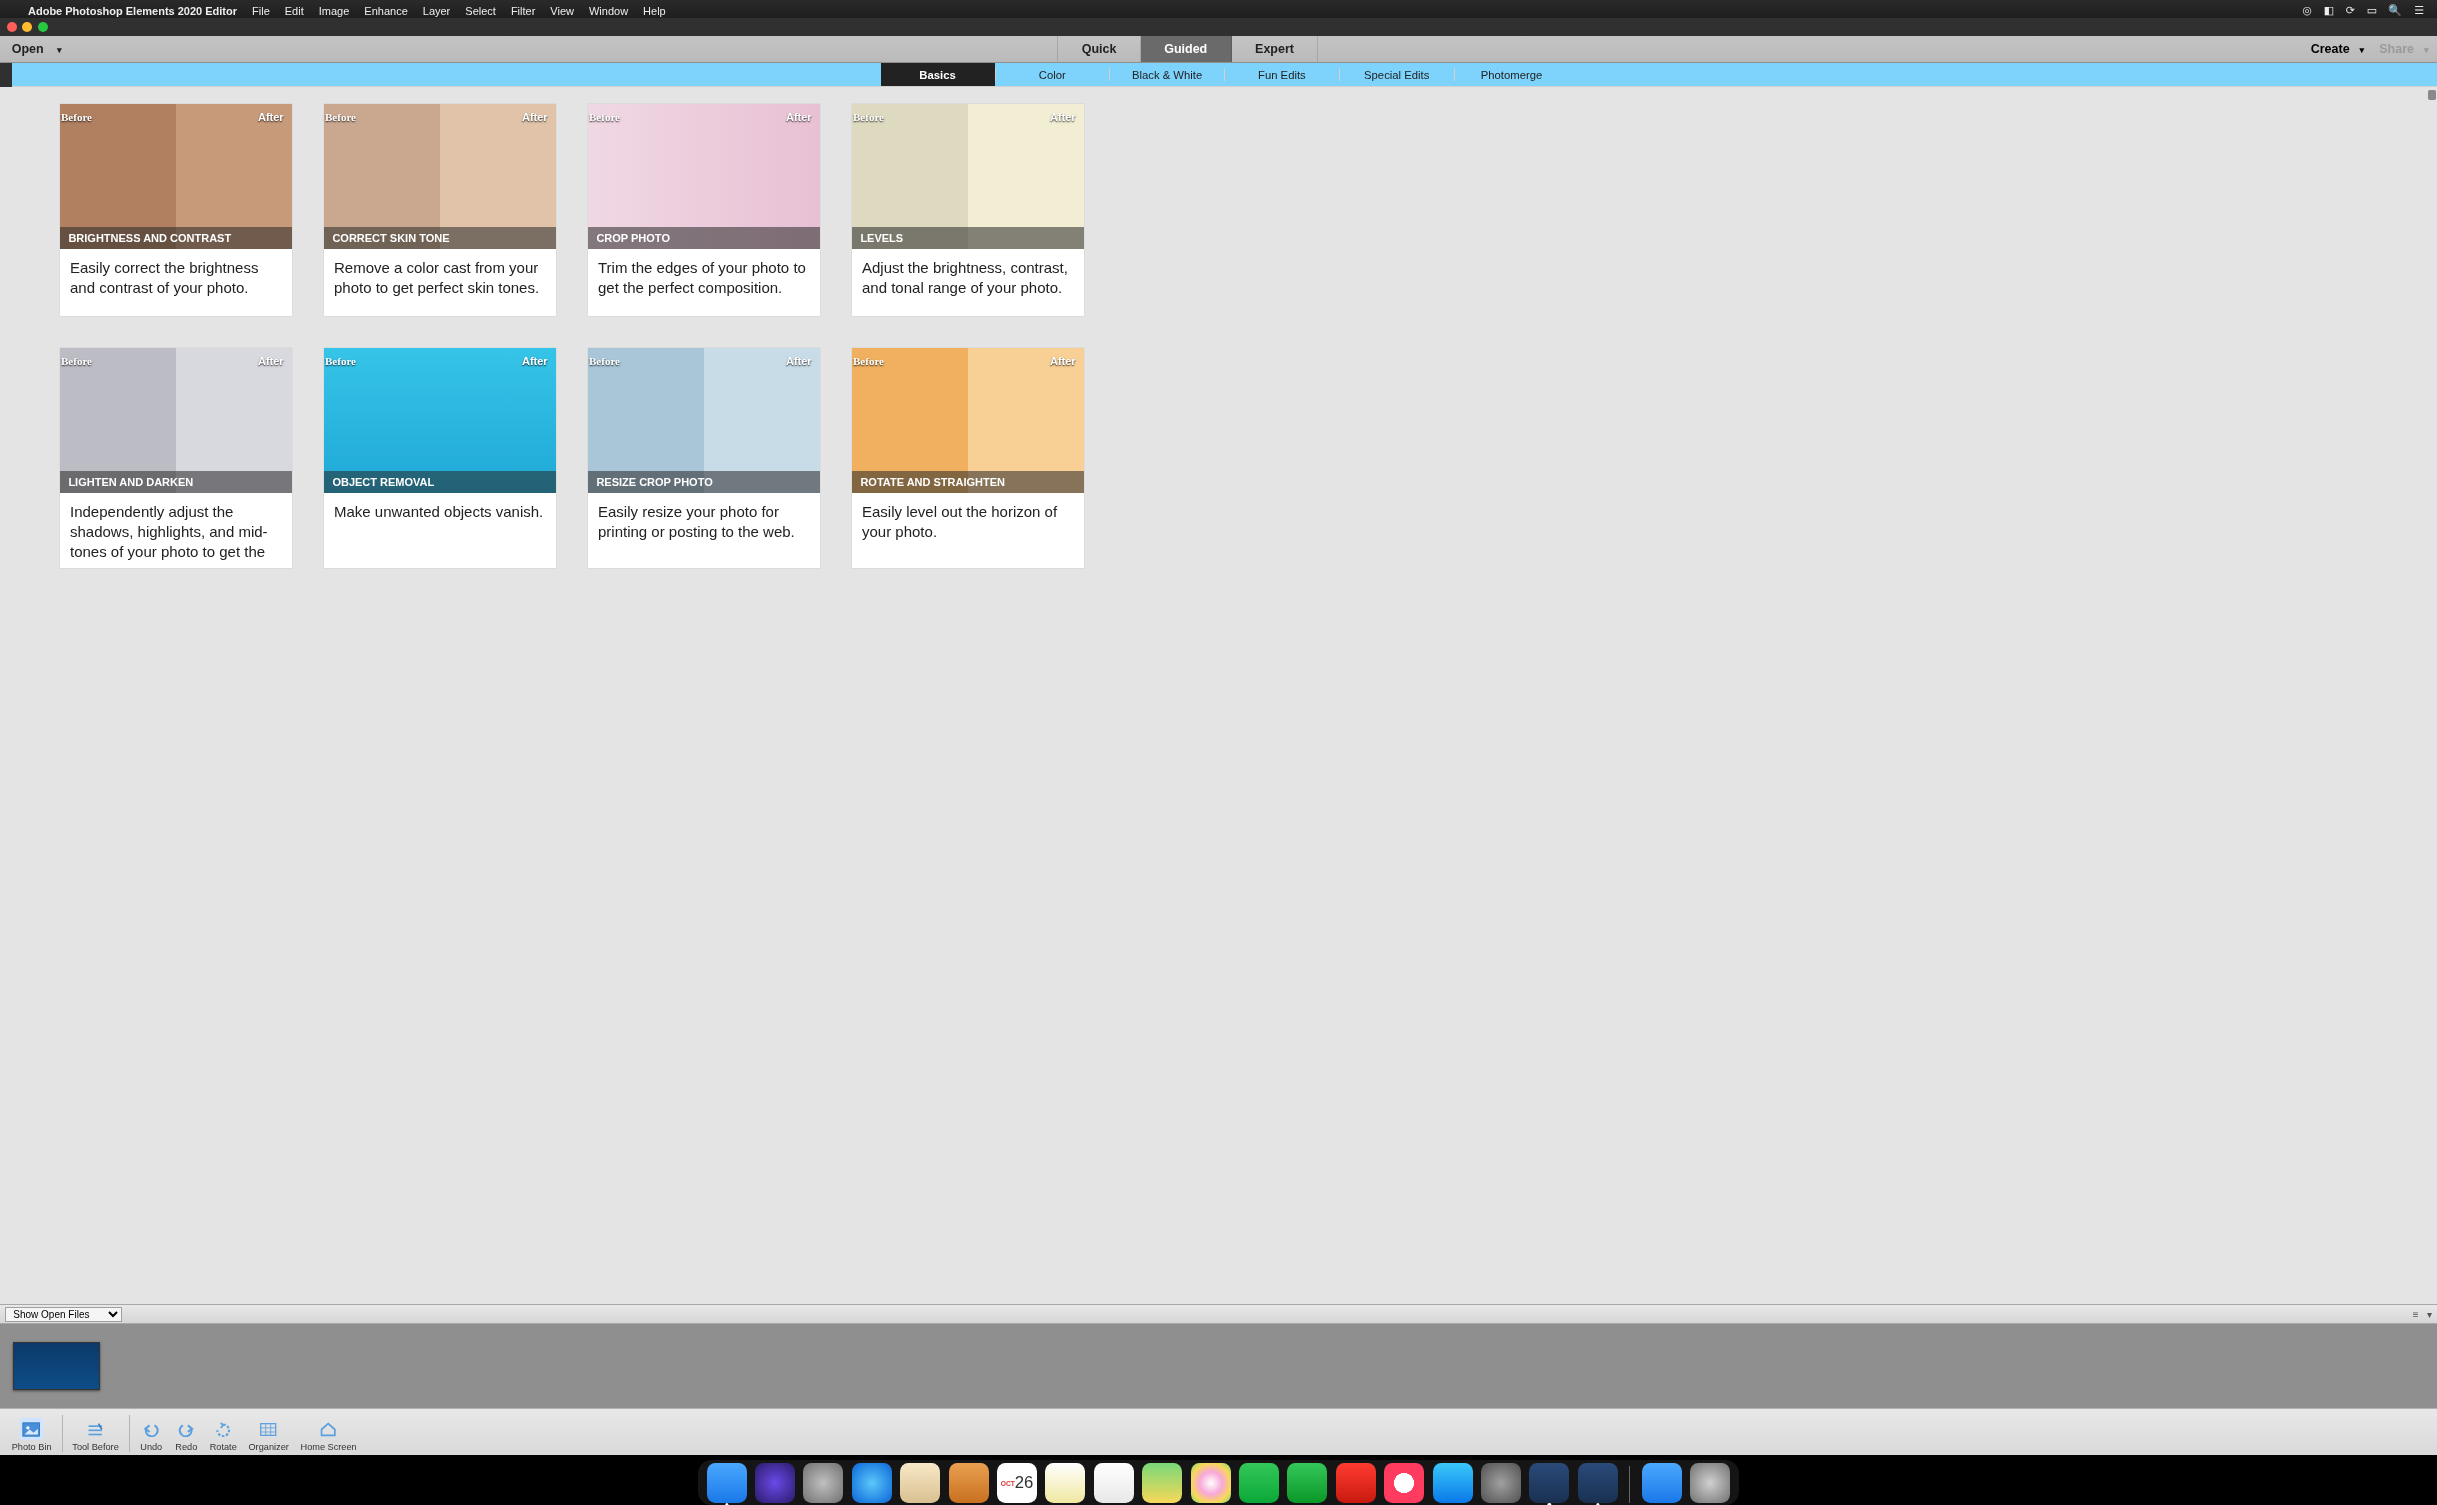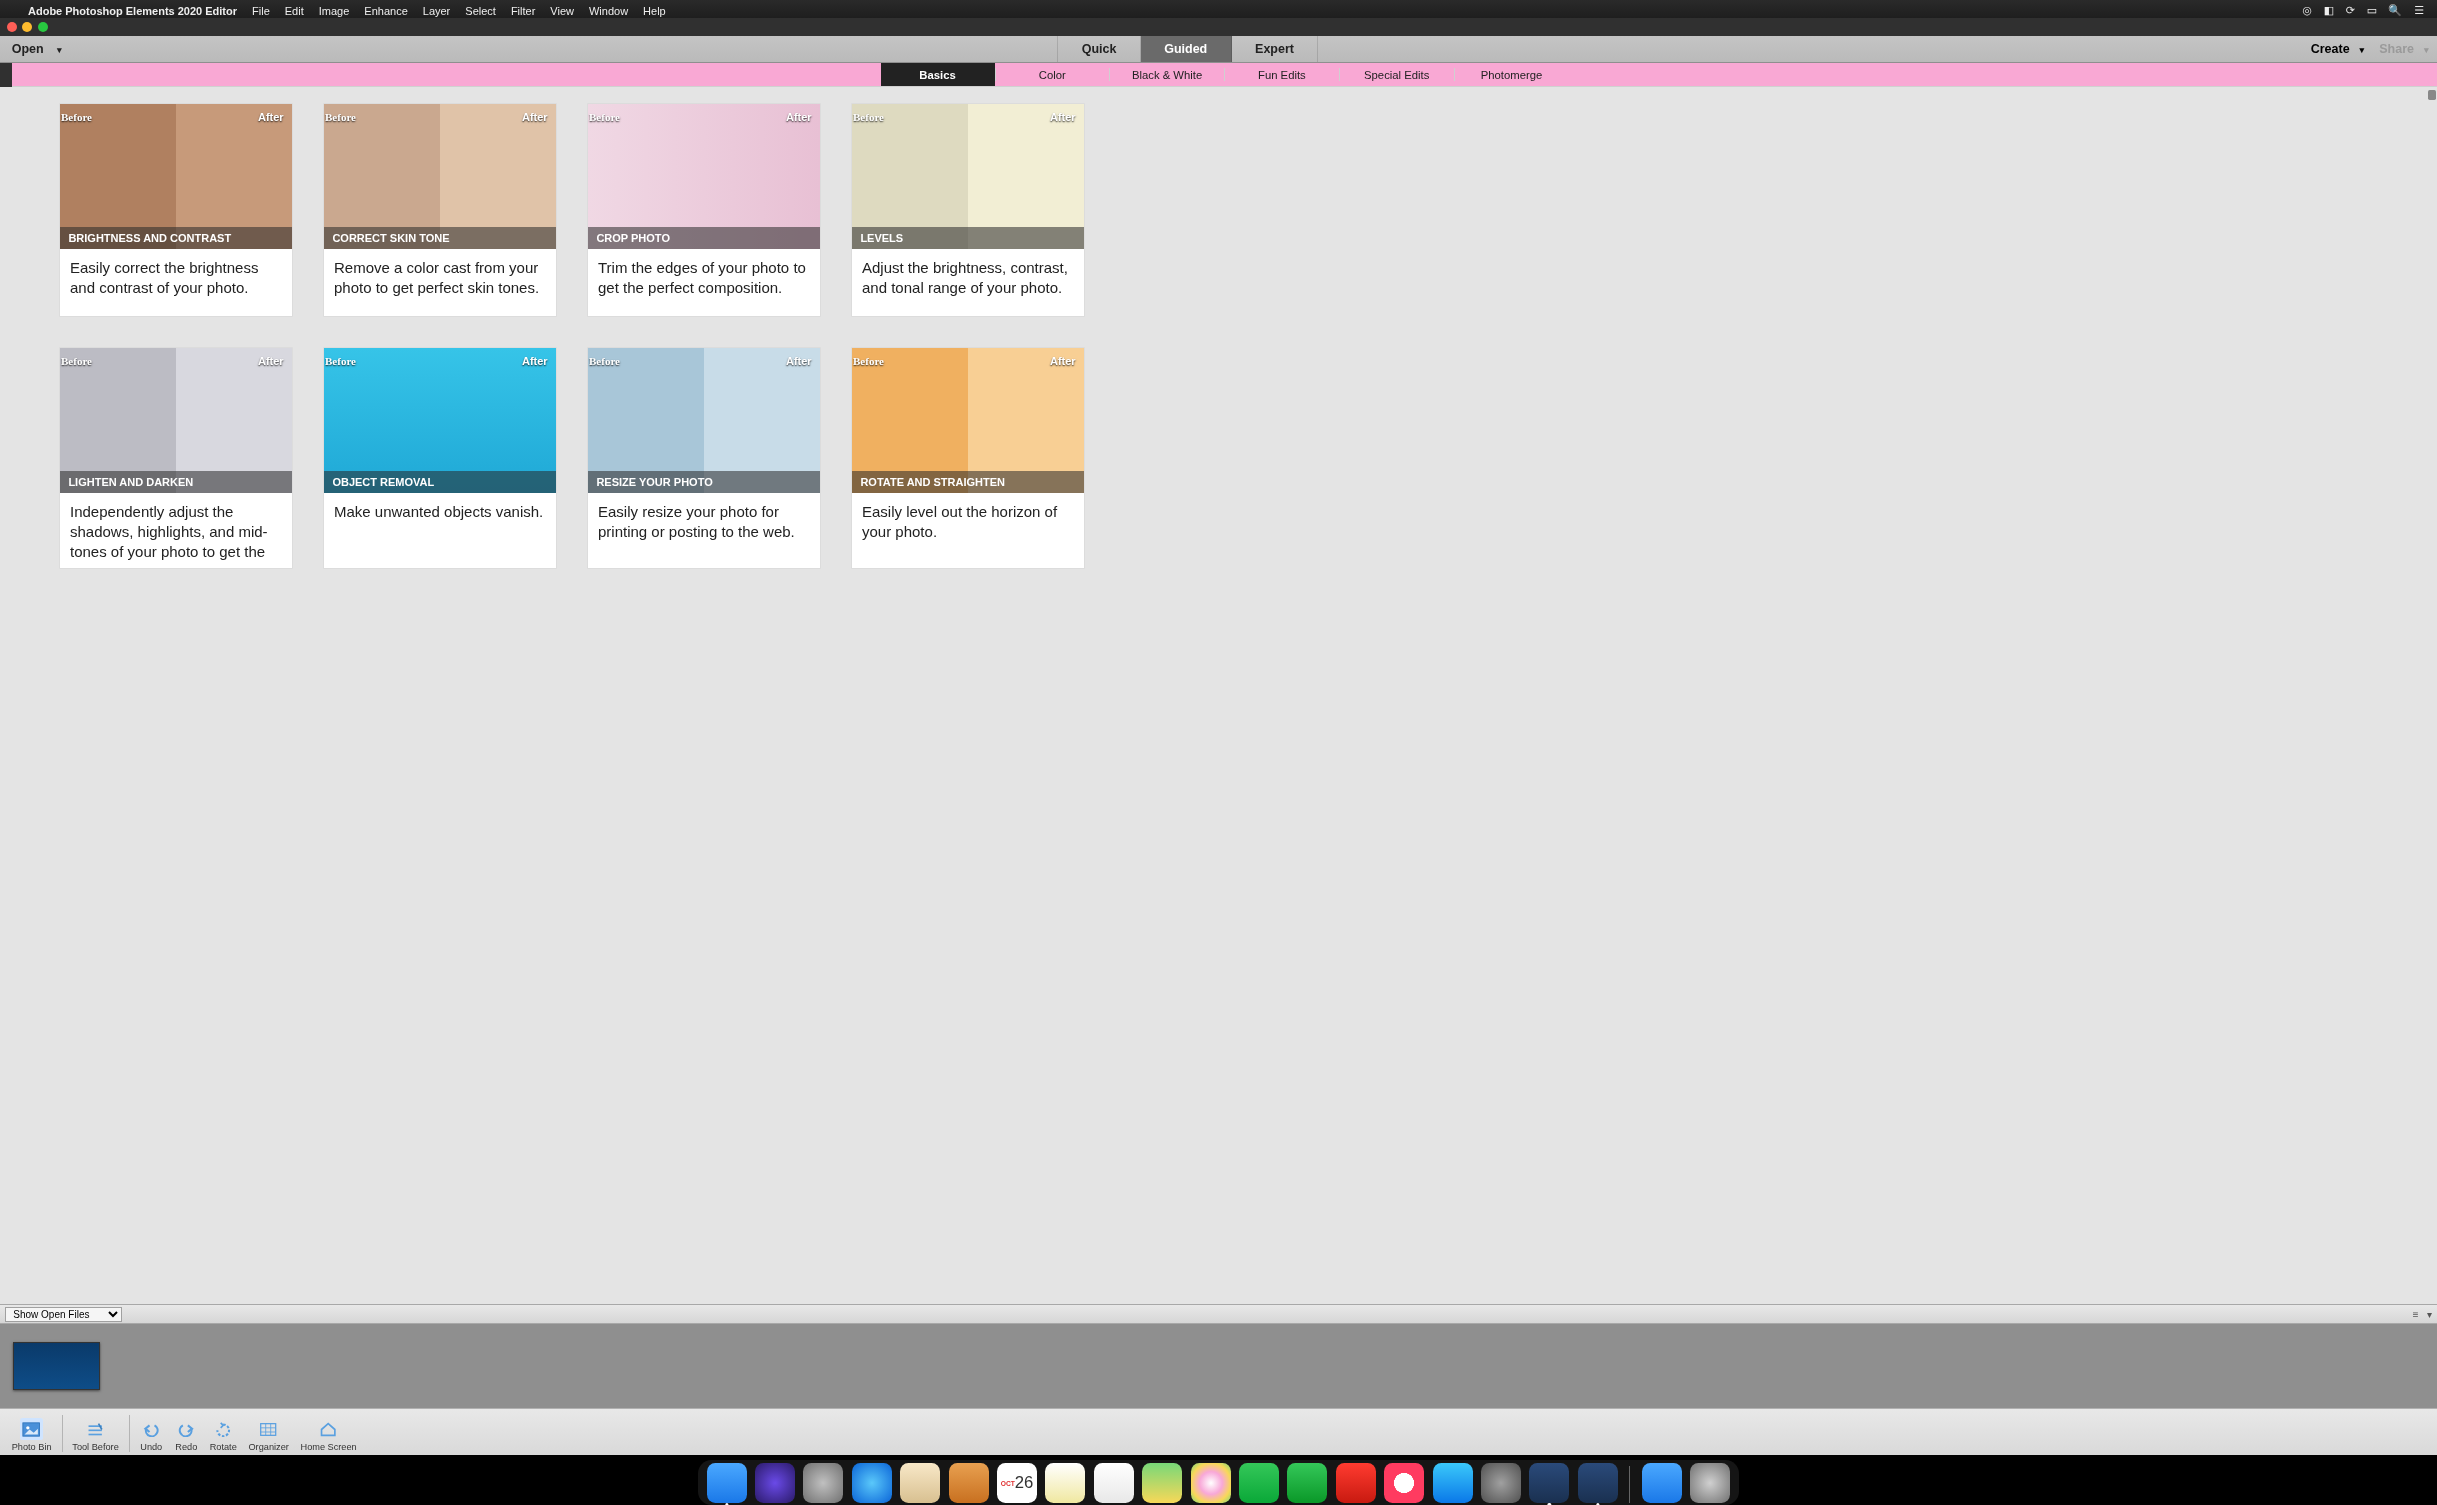--- a/index.html
+++ b/index.html
@@ -23,21 +23,21 @@
 .modebar .open-btn { display:flex; align-items:center; gap:8.4px; padding:0 11.7px; font-size:12.5px; font-weight:600; color:#222; cursor:pointer;}
 .modebar .center-modes { flex:1; display:flex; justify-content:center; align-items:stretch;}
 .mode-tab { padding:0 23.4px; display:flex; align-items:center; font-size:12.5px; font-weight:600; color:#222; border-right:0.8px solid rgba(0,0,0,.12); cursor:pointer;}
 .mode-tab:first-child{border-left:0.8px solid rgba(0,0,0,.12);}
 .mode-tab.active { background:#6a6a6a; color:#fff;}
 .modebar .right-actions { display:flex; align-items:center; padding:0 8.4px; gap:15px;}
 .right-actions .act { display:flex; align-items:center; gap:5px; font-size:12.5px; font-weight:600;}
 .right-actions .dimmed { color:#9a9a9a;}
 
 
-.catbar { height:24px; background:#f9a8d4; display:flex; align-items:stretch; justify-content:center; border-bottom:0.8px solid #d0d0d0;margin-left:12px;}
+.catbar { height:24px; background:#7dd3fc; display:flex; align-items:stretch; justify-content:center; border-bottom:0.8px solid #d0d0d0;margin-left:12px;}
 .cat { width:114px; display:flex; align-items:center; justify-content:center; font-size:11.3px; color:#222; cursor:pointer; position:relative;}
 .cat.active { background:#222; color:#fff; font-weight:600;}
 .cat-sep { width:0.8px; background:#d0d0d0; margin:5px 0;}
 
 
 .main { flex:1; overflow:auto; background:#e4e4e4; position:relative;}
 .grid { display:grid; grid-template-columns: repeat(4, 232px); gap:32px 32px; padding:16.7px 0 16.7px 60px;}
 .card { background:#fff; display:flex; flex-direction:column; cursor:pointer; box-shadow:0 0 0 0.8px rgba(0,0,0,.04);}
 .thumb { height:145px; position:relative; background:#888; overflow:hidden;}
 .ba-label { position:absolute; top:6.7px; font-size:11px; font-weight:600; color:#fff; text-shadow:0 0.8px 1.7px rgba(0,0,0,.8);}
@@ -224,21 +224,21 @@
           <span class="ba-label ba-after">After</span>
           <div class="title-strip">OBJECT REMOVAL</div>
         </div>
         <div class="desc">Make unwanted objects vanish.</div>
       </div>
 
       <div class="card row2">
         <div class="thumb t7">
           <span class="ba-label ba-before">Before</span>
           <span class="ba-label ba-after">After</span>
-          <div class="title-strip">RESIZE YOUR PHOTO</div>
+          <div class="title-strip">RESIZE CROP PHOTO</div>
         </div>
         <div class="desc">Easily resize your photo for printing or posting to the web.</div>
       </div>
 
       <div class="card row2">
         <div class="thumb t8">
           <span class="ba-label ba-before">Before</span>
           <span class="ba-label ba-after">After</span>
           <div class="title-strip">ROTATE AND STRAIGHTEN</div>
         </div>

